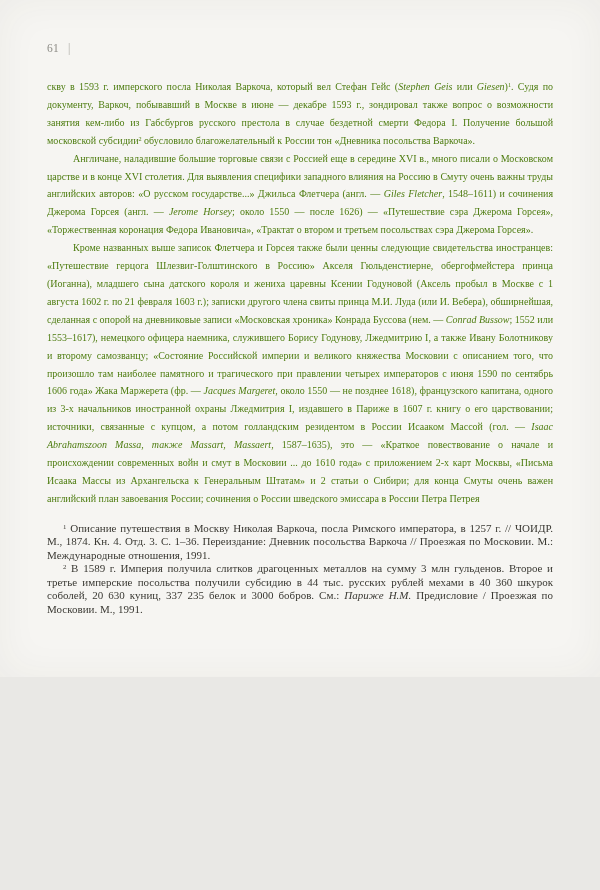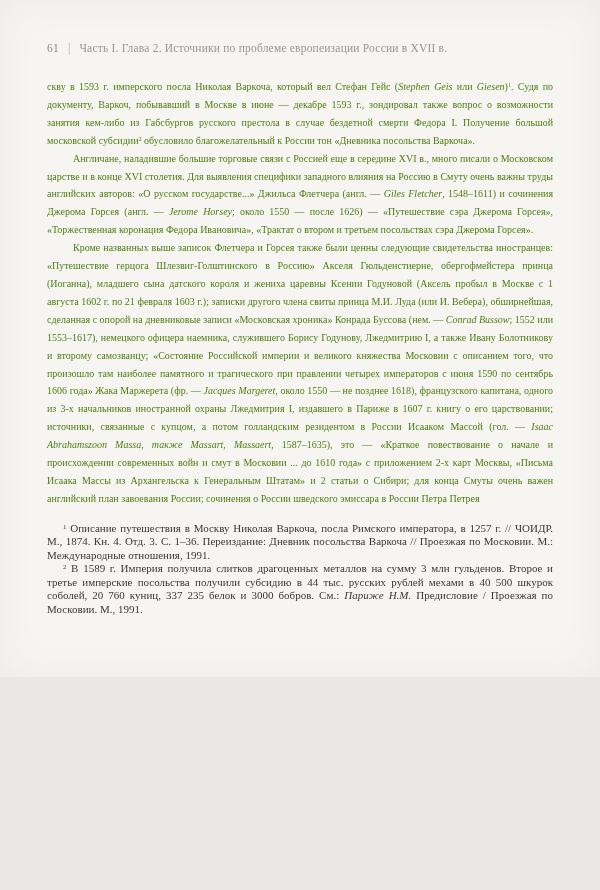--- a/index.html
+++ b/index.html
@@ -62,27 +62,26 @@
   }
 </style>
 </head>
 <body>
 
 <div class="page">
 
   <header class="running-head">
     <span class="page-num">61</span>
     <span class="head-divider">|</span>
-    <span class="head-title">Часть I. Глава 2. Источники по проблеме европеизации России в XVII в.</span>
   </header>
 
   <main class="body-text">
     <p class="para no-indent"><span>скву в 1593 г. имперского посла Николая Варкоча, который вел Стефан Гейс (</span><i>Stephen Geis</i><span> или </span><i>Giesen</i><span>)</span><sup>1</sup><span>. Судя по документу, Варкоч, побывавший в Москве в июне — декабре 1593 г., зондировал также вопрос о возможности занятия кем-либо из Габсбургов русского престола в случае бездетной смерти Федора I. Получение большой московской субсидии</span><sup>2</sup><span> обусловило благожелательный к России тон «Дневника посольства Варкоча».</span></p>
     <p class="para"><span>Англичане, наладившие большие торговые связи с Россией еще в середине XVI в., много писали о Московском царстве и в конце XVI столетия. Для выявления специфики западного влияния на Россию в Смуту очень важны труды английских авторов: «О русском государстве...» Джильса Флетчера (англ. — </span><i>Giles Fletcher</i><span>, 1548–1611) и сочинения Джерома Горсея (англ. — </span><i>Jerome Horsey</i><span>; около 1550 — после 1626) — «Путешествие сэра Джерома Горсея», «Торжественная коронация Федора Ивановича», «Трактат о втором и третьем посольствах сэра Джерома Горсея».</span></p>
     <p class="para"><span>Кроме названных выше записок Флетчера и Горсея также были ценны следующие свидетельства иностранцев: «Путешествие герцога Шлезвиг-Голштинского в Россию» Акселя Гюльденстиерне, обергофмейстера принца (Иоганна), младшего сына датского короля и жениха царевны Ксении Годуновой (Аксель пробыл в Москве с 1 августа 1602 г. по 21 февраля 1603 г.); записки другого члена свиты принца М.И. Луда (или И. Вебера), обширнейшая, сделанная с опорой на дневниковые записи «Московская хроника» Конрада Буссова (нем. — </span><i>Conrad Bussow</i><span>; 1552 или 1553–1617), немецкого офицера наемника, служившего Борису Годунову, Лжедмитрию I, а также Ивану Болотникову и второму самозванцу; «Состояние Российской империи и великого княжества Московии с описанием того, что произошло там наиболее памятного и трагического при правлении четырех императоров с июня 1590 по сентябрь 1606 года» Жака Маржерета (фр. — </span><i>Jacques Margeret</i><span>, около 1550 — не позднее 1618), французского капитана, одного из 3-х начальников иностранной охраны Лжедмитрия I, издавшего в Париже в 1607 г. книгу о его царствовании; источники, связанные с купцом, а потом голландским резидентом в России Исааком Массой (гол. — </span><i>Isaac Abrahamszoon Massa, также Massart, Massaert</i><span>, 1587–1635), это — «Краткое повествование о начале и происхождении современных войн и смут в Московии ... до 1610 года» с приложением 2-х карт Москвы, «Письма Исаака Массы из Архангельска к Генеральным Штатам» и 2 статьи о Сибири; для конца Смуты очень важен английский план завоевания России; сочинения о России шведского эмиссара в России Петра Петрея</span></p>
   </main>
 
   <footer class="footnotes">
     <p class="footnote"><sup>1</sup><span> Описание путешествия в Москву Николая Варкоча, посла Римского императора, в 1257 г. // ЧОИДР. М., 1874. Кн. 4. Отд. 3. С. 1–36. Переиздание: Дневник посольства Варкоча // Проезжая по Московии. М.: Международные отношения, 1991.</span></p>
-    <p class="footnote"><sup>2</sup><span> В 1589 г. Империя получила слитков драгоценных металлов на сумму 3 млн гульденов. Второе и третье имперские посольства получили субсидию в 44 тыс. русских рублей мехами в 40 500 шкурок соболей, 20 760 куниц, 337 235 белок и 3000 бобров. См.: </span><i>Париже Н.М.</i><span> Предисловие / Проезжая по Московии. М., 1991.</span></p>
+    <p class="footnote"><sup>2</sup><span> В 1589 г. Империя получила слитков драгоценных металлов на сумму 3 млн гульденов. Второе и третье имперские посольства получили субсидию в 44 тыс. русских рублей мехами в 40 360 шкурок соболей, 20 630 куниц, 337 235 белок и 3000 бобров. См.: </span><i>Париже Н.М.</i><span> Предисловие / Проезжая по Московии. М., 1991.</span></p>
   </footer>
 
 </div>
 
 </body></html>

